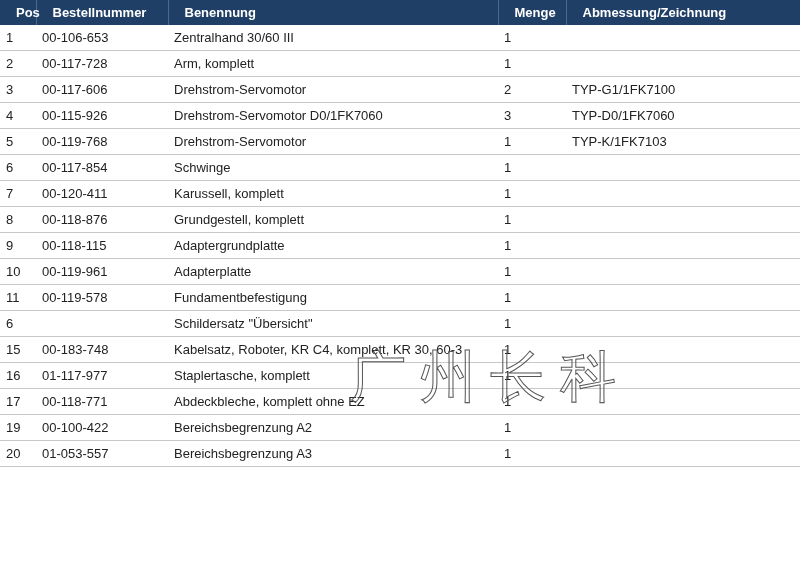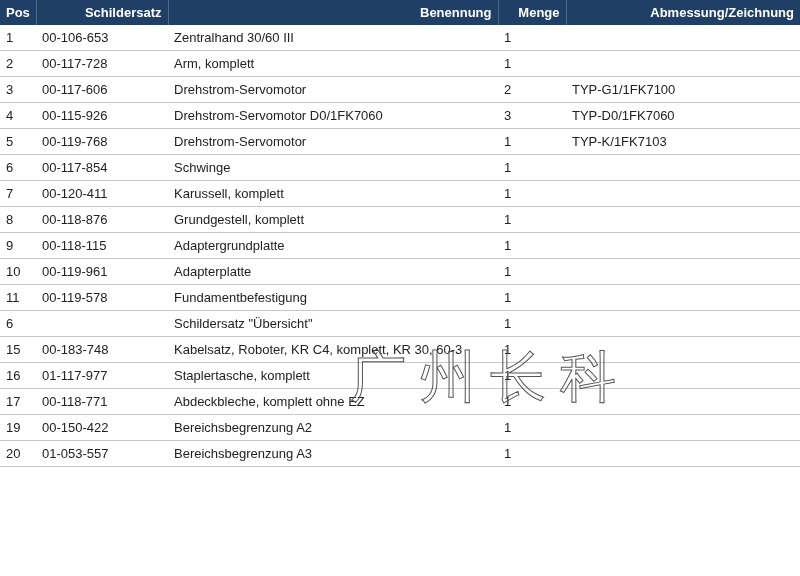--- a/index.html
+++ b/index.html
@@ -14,22 +14,22 @@
   }
   table {
     border-collapse: collapse;
     width: 800px;
     table-layout: fixed;
   }
   th {
     background: #1f3f66;
     color: #fff;
     font-weight: bold;
-    text-align: right;
-    padding: 5px 6px;
+    text-align: left;
+    padding: 5px 16px;
     border-right: 1px solid #4a6a8a;
     font-size: 13px;
   }
   th:last-child { border-right: none; margin-left: 7px; }
   td {
     padding: 5px 6px;
     border-bottom: 1px solid #c8c8c8;
     color: #222;
     font-size: 13px;
     overflow: hidden;
@@ -61,21 +61,21 @@
   <colgroup>
     <col class="col-pos">
       <col class="col-order">
       <col class="col-name">
       <col class="col-qty">
       <col class="col-dim">
   </colgroup>
   <thead>
     <tr>
       <th>Pos</th>
-      <th>Schildersatz</th>
+      <th>Bestellnummer</th>
       <th>Benennung</th>
       <th>Menge</th>
       <th>Abmessung/Zeichnung</th>
     </tr>
   </thead>
   <tbody id="tbody">
       <tr>
         <td>1</td>
         <td>00-106-653</td>
         <td>Zentralhand 30/60 III</td>
@@ -175,21 +175,21 @@
       </tr>
       <tr>
         <td>17</td>
         <td>00-118-771</td>
         <td>Abdeckbleche, komplett ohne EZ</td>
         <td>1</td>
         <td></td>
       </tr>
       <tr>
         <td>19</td>
-        <td>00-150-422</td>
+        <td>00-100-422</td>
         <td>Bereichsbegrenzung A2</td>
         <td>1</td>
         <td></td>
       </tr>
       <tr>
         <td>20</td>
         <td>01-053-557</td>
         <td>Bereichsbegrenzung A3</td>
         <td>1</td>
         <td></td>

